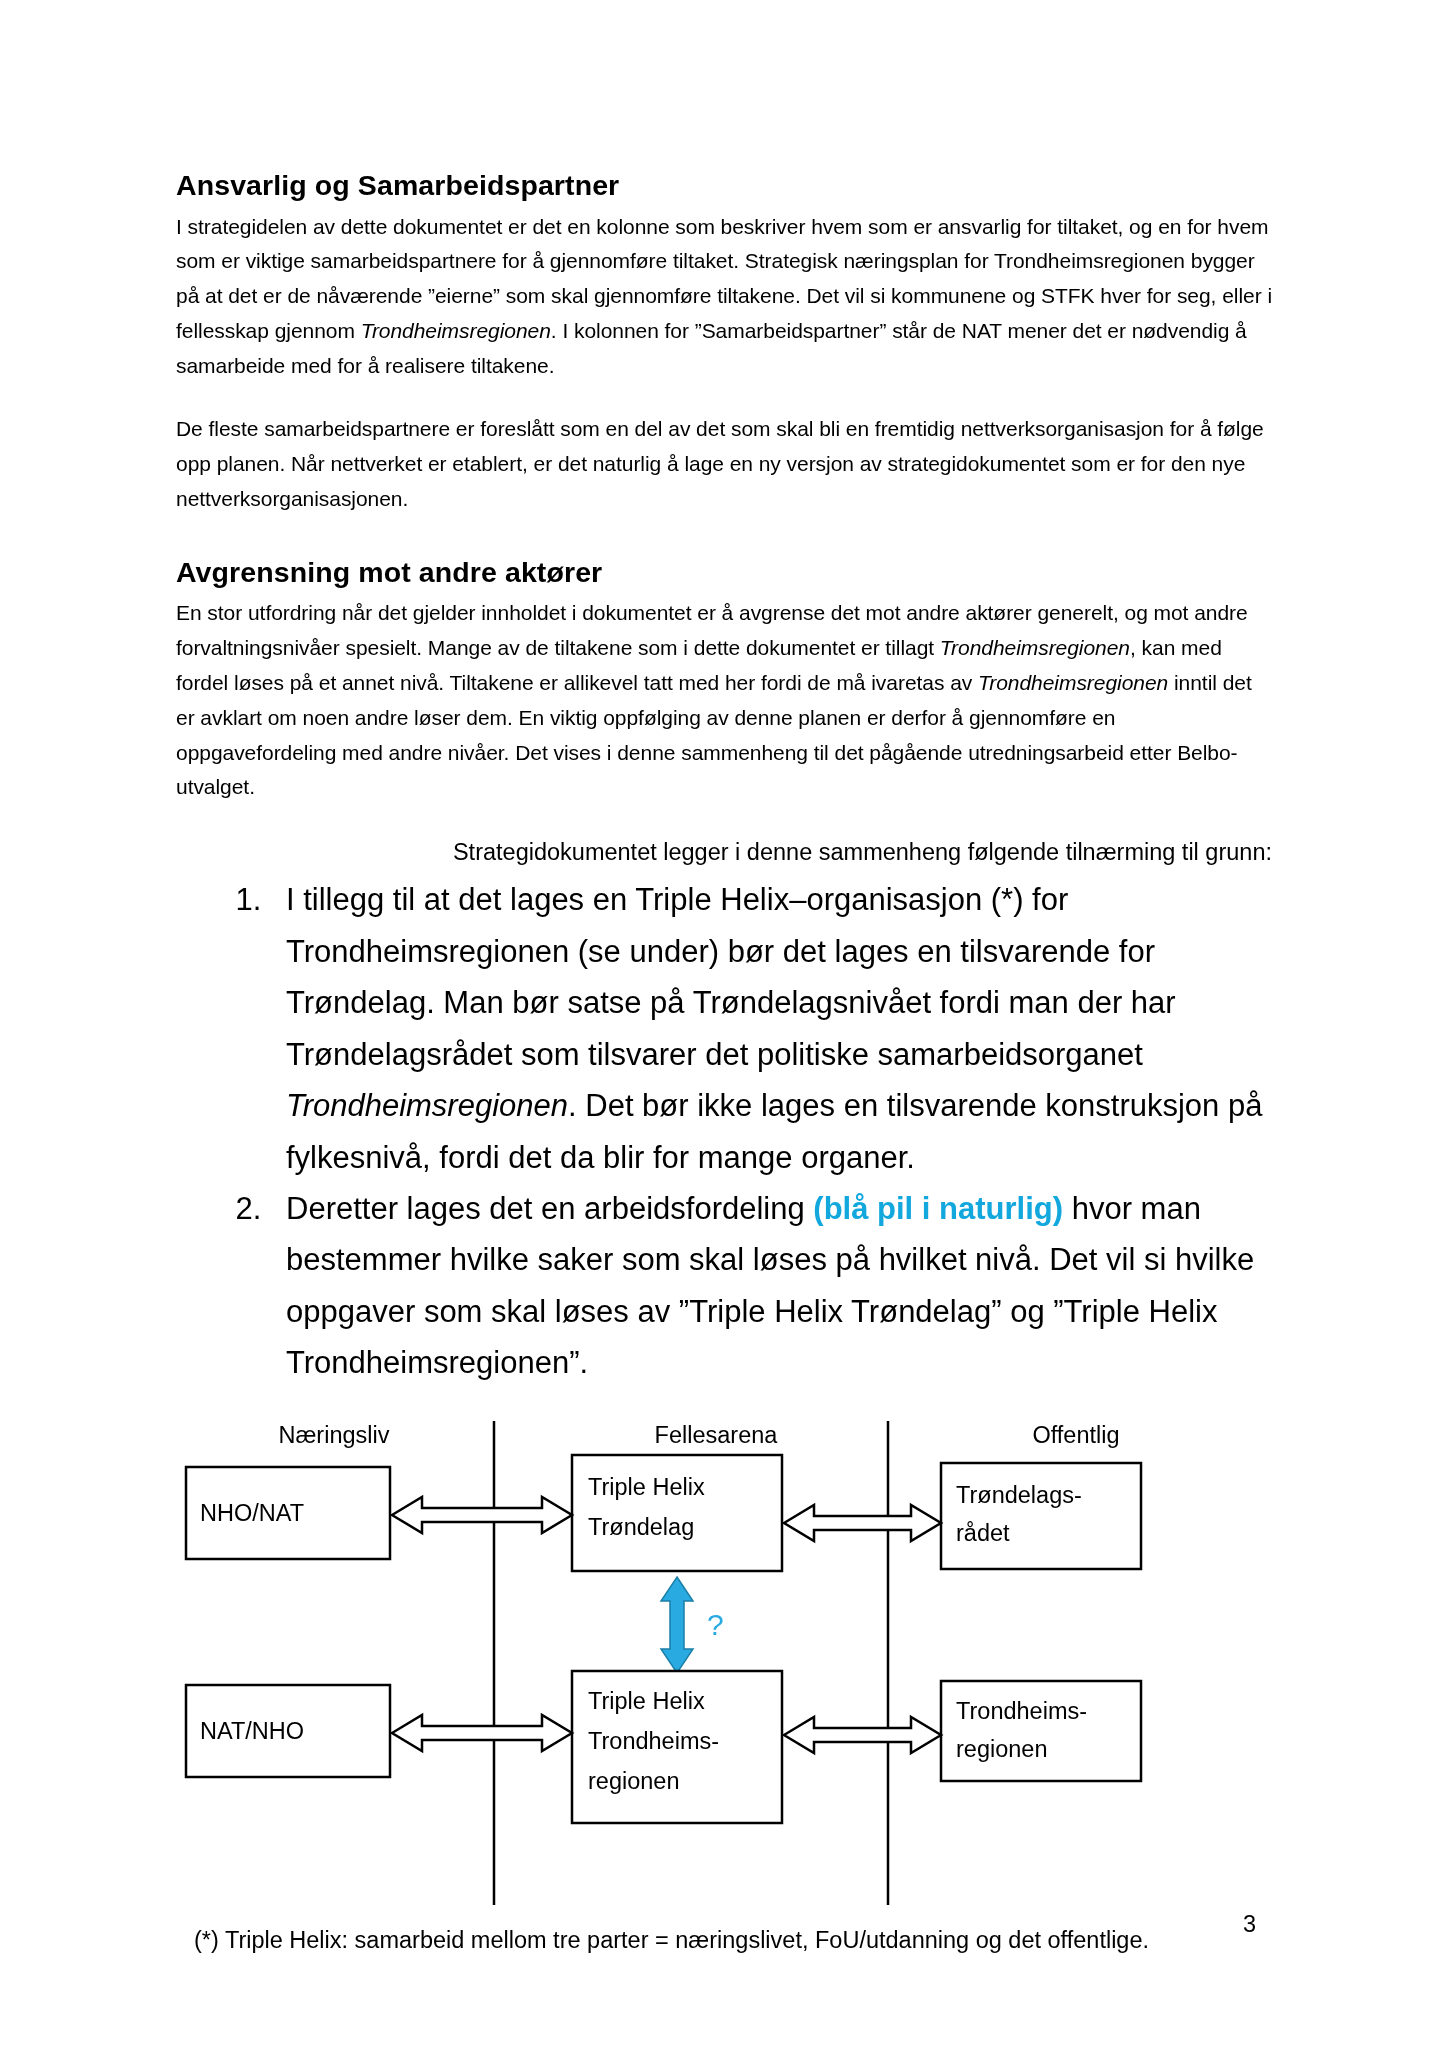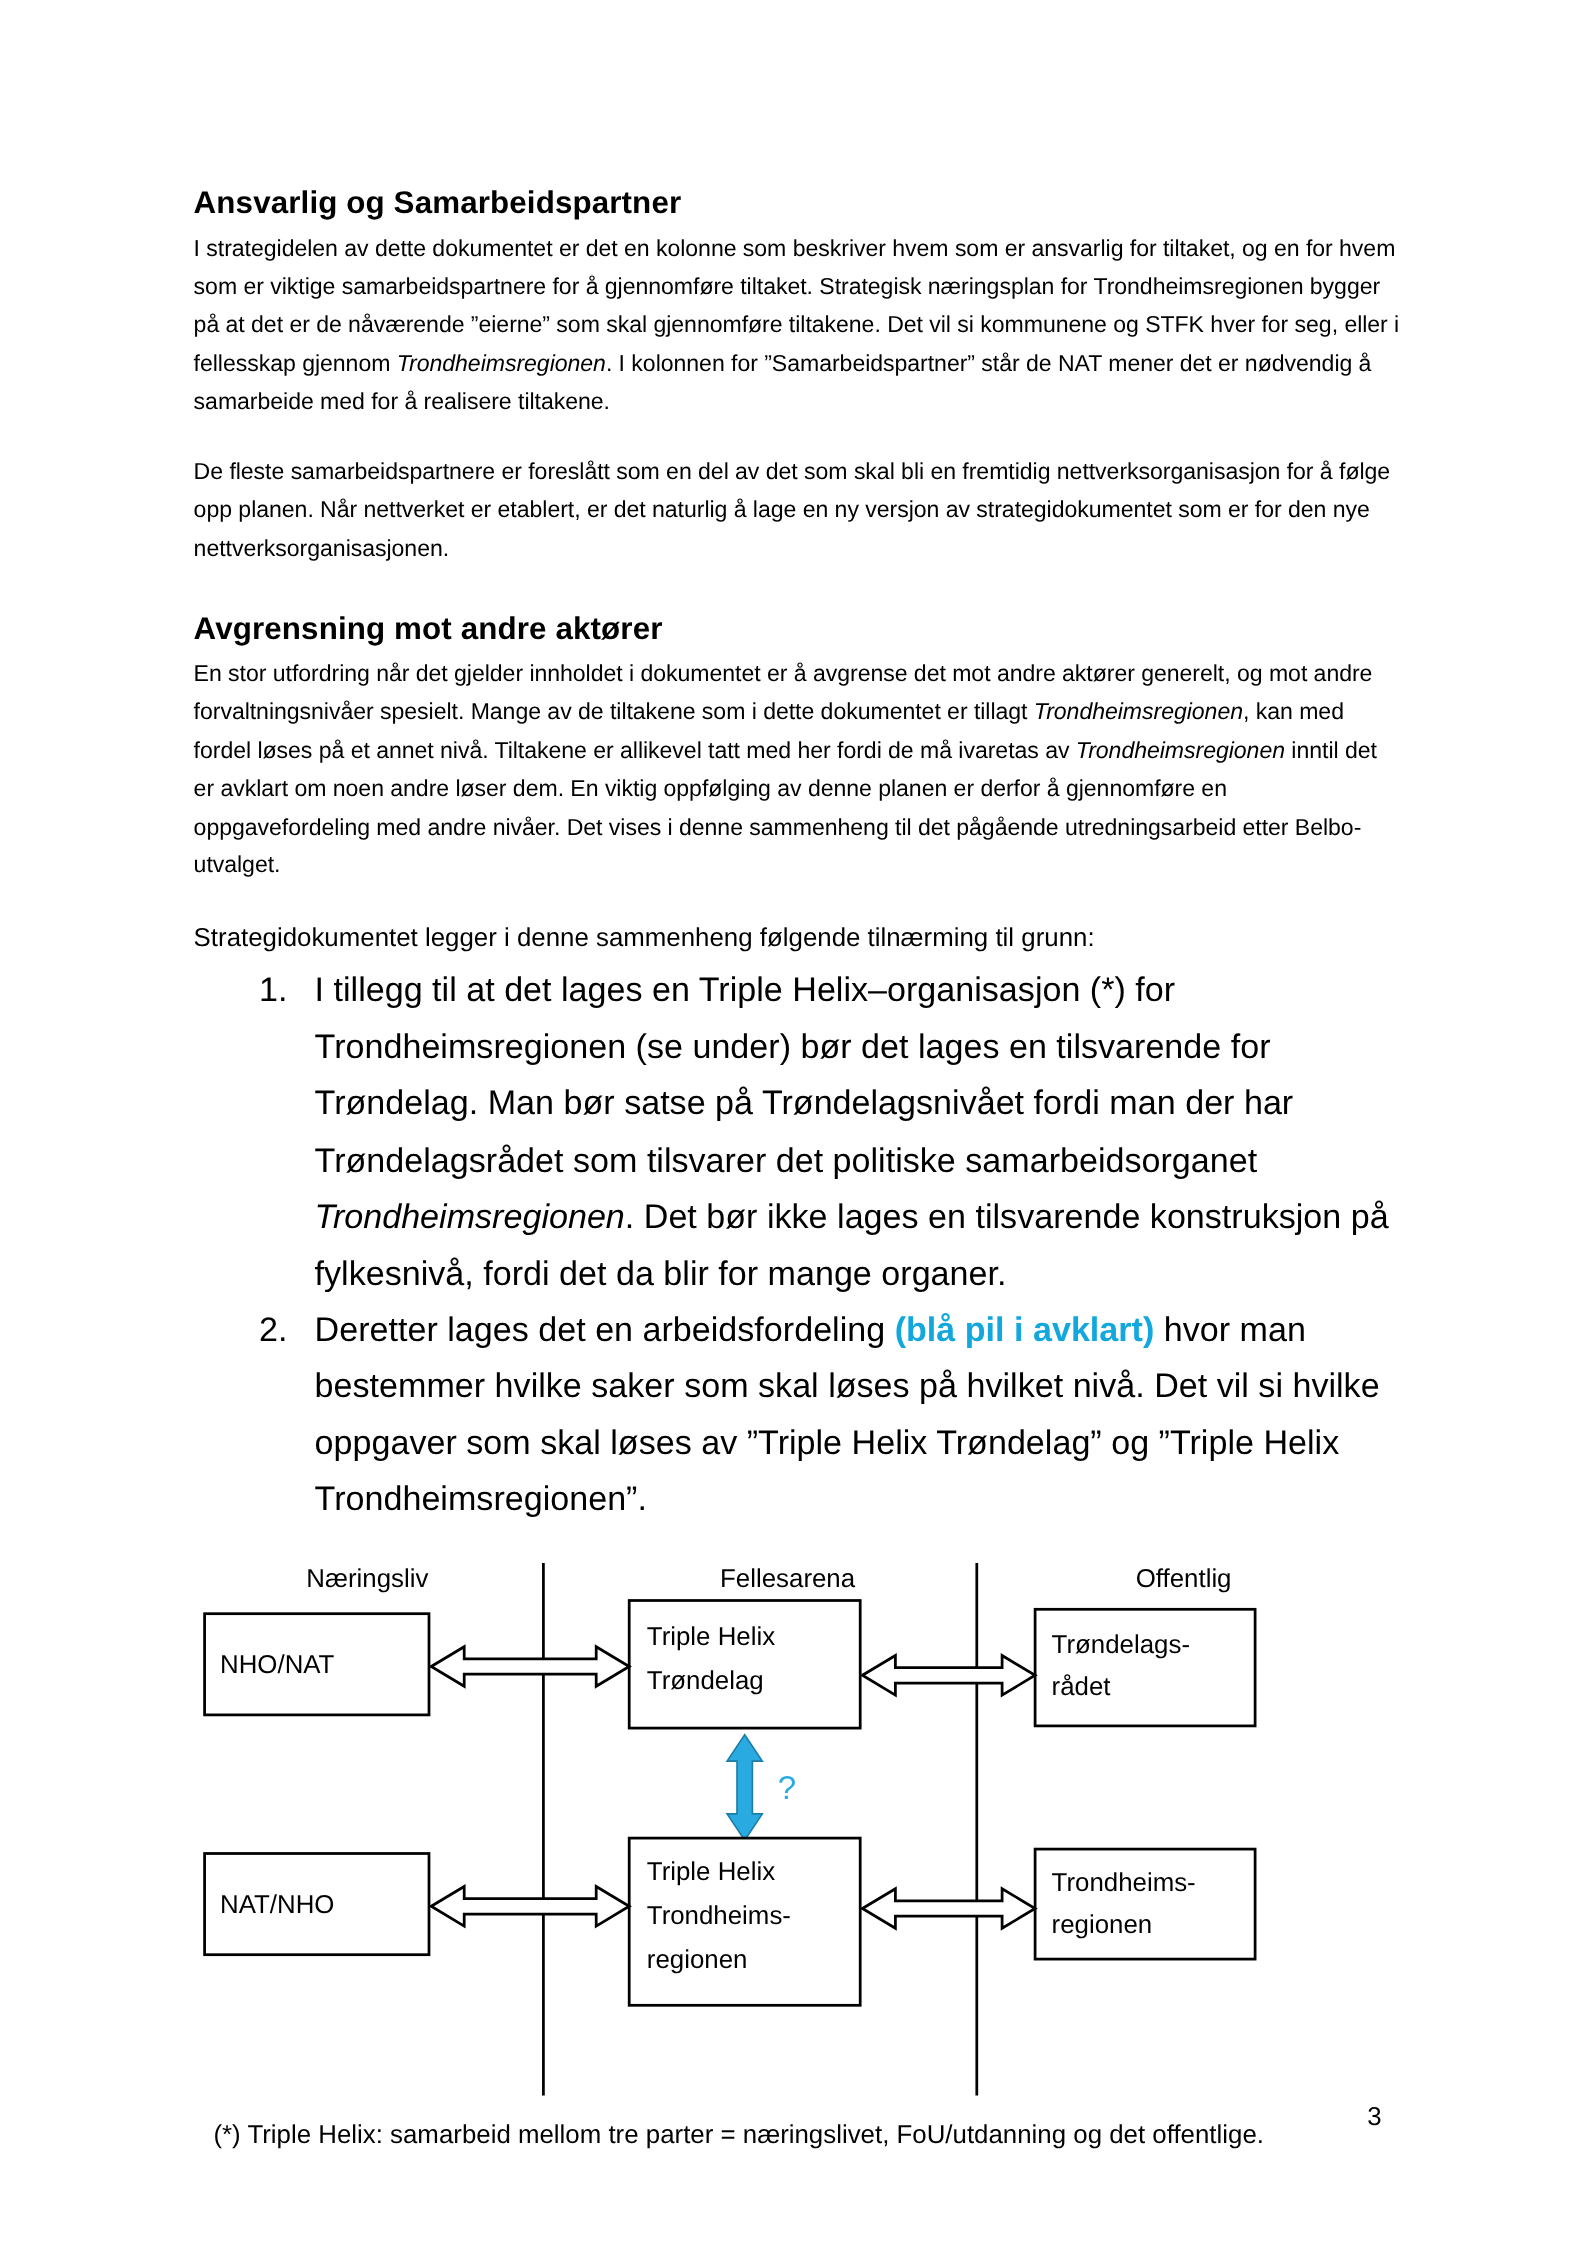--- a/index.html
+++ b/index.html
@@ -39,20 +39,21 @@
     text-align: left;
     letter-spacing: -0.05px;
   }
   p.body-text + p.body-text {
     margin-top: 28px;
   }
   p.intro-line {
     font-size: 23.5px;
     line-height: 1.66;
     margin: 28px 0 0 0;
+    text-align: right;
   }
   i { font-style: italic; }
   .blue-emph {
     color: #12A8DE;
     font-weight: bold;
   }
   ol.numlist {
     margin: 2px 0 0 0;
     padding-left: 94px;
     font-size: 31px;
@@ -99,21 +100,21 @@
     <p class="body-text">De fleste samarbeidspartnere er foreslått som en del av det som skal bli en fremtidig nettverksorganisasjon for å følge opp planen. Når nettverket er etablert, er det naturlig å lage en ny versjon av strategidokumentet som er for den nye nettverksorganisasjonen.</p>
 
     <h2 class="section-heading second">Avgrensning mot andre aktører</h2>
 
     <p class="body-text">En stor utfordring når det gjelder innholdet i dokumentet er å avgrense det mot andre aktører generelt, og mot andre forvaltningsnivåer spesielt. Mange av de tiltakene som i dette dokumentet er tillagt <i>Trondheimsregionen</i>, kan med fordel løses på et annet nivå. Tiltakene er allikevel tatt med her fordi de må ivaretas av <i>Trondheimsregionen</i> inntil det er avklart om noen andre løser dem. En viktig oppfølging av denne planen er derfor å gjennomføre en oppgavefordeling med andre nivåer. Det vises i denne sammenheng til det pågående utredningsarbeid etter Belbo-utvalget.</p>
 
     <p class="intro-line">Strategidokumentet legger i denne sammenheng følgende tilnærming til grunn:</p>
 
     <ol class="numlist">
       <li>I tillegg til at det lages en Triple Helix–organisasjon (*) for Trondheimsregionen (se under) bør det lages en tilsvarende for Trøndelag. Man bør satse på Trøndelagsnivået fordi man der har Trøndelagsrådet som tilsvarer det politiske samarbeidsorganet <i>Trondheimsregionen</i>. Det bør ikke lages en tilsvarende konstruksjon på fylkesnivå, fordi det da blir for mange organer.</li>
-      <li>Deretter lages det en arbeidsfordeling <span class="blue-emph">(blå pil i avklart)</span> hvor man bestemmer hvilke saker som skal løses på hvilket nivå. Det vil si hvilke oppgaver som skal løses av ”Triple Helix Trøndelag” og ”Triple Helix Trondheimsregionen”.</li>
+      <li>Deretter lages det en arbeidsfordeling <span class="blue-emph">(blå pil i naturlig)</span> hvor man bestemmer hvilke saker som skal løses på hvilket nivå. Det vil si hvilke oppgaver som skal løses av ”Triple Helix Trøndelag” og ”Triple Helix Trondheimsregionen”.</li>
     </ol>
 
     <div class="diagram">
       <svg width="1096" height="500" viewBox="0 0 1096 500" xmlns="http://www.w3.org/2000/svg">
         <defs></defs>
 
         <line x1="318" y1="8" x2="318" y2="492" stroke="#000" stroke-width="2.5"></line>
         <line x1="712" y1="8" x2="712" y2="492" stroke="#000" stroke-width="2.5"></line>
 
         <text x="158" y="30" font-family="Liberation Sans, sans-serif" font-size="23.5" fill="#000" text-anchor="middle" id="hdr-left">Næringsliv</text>

